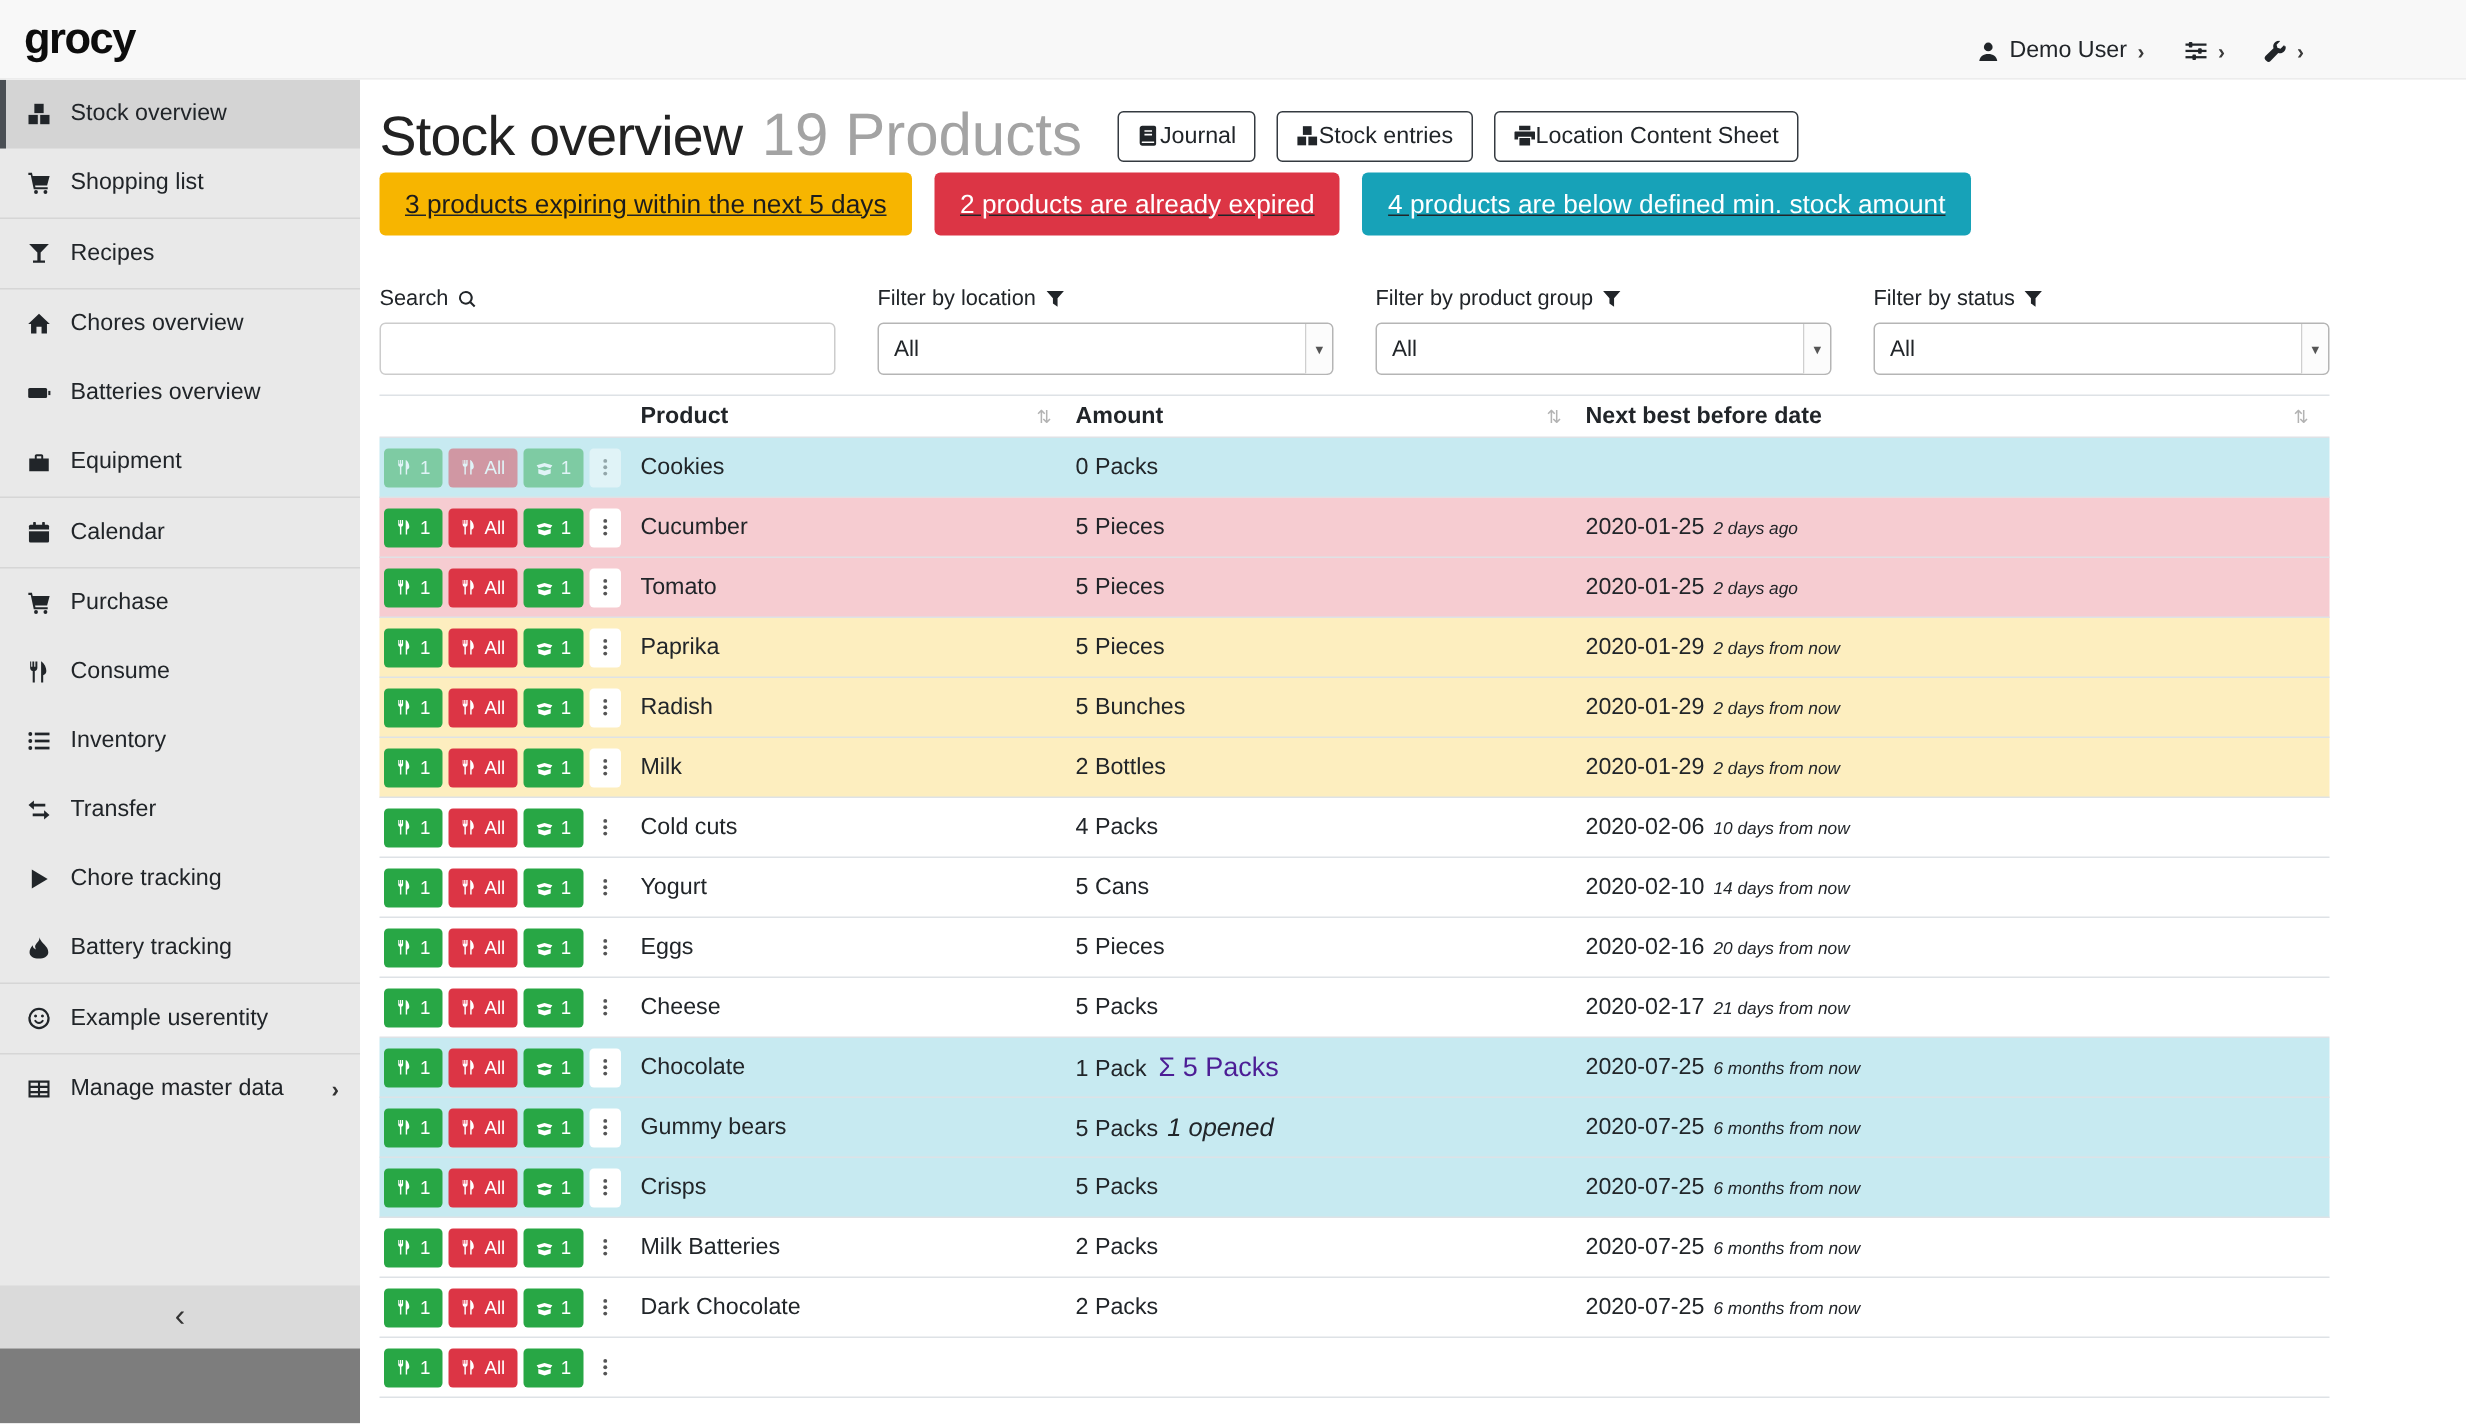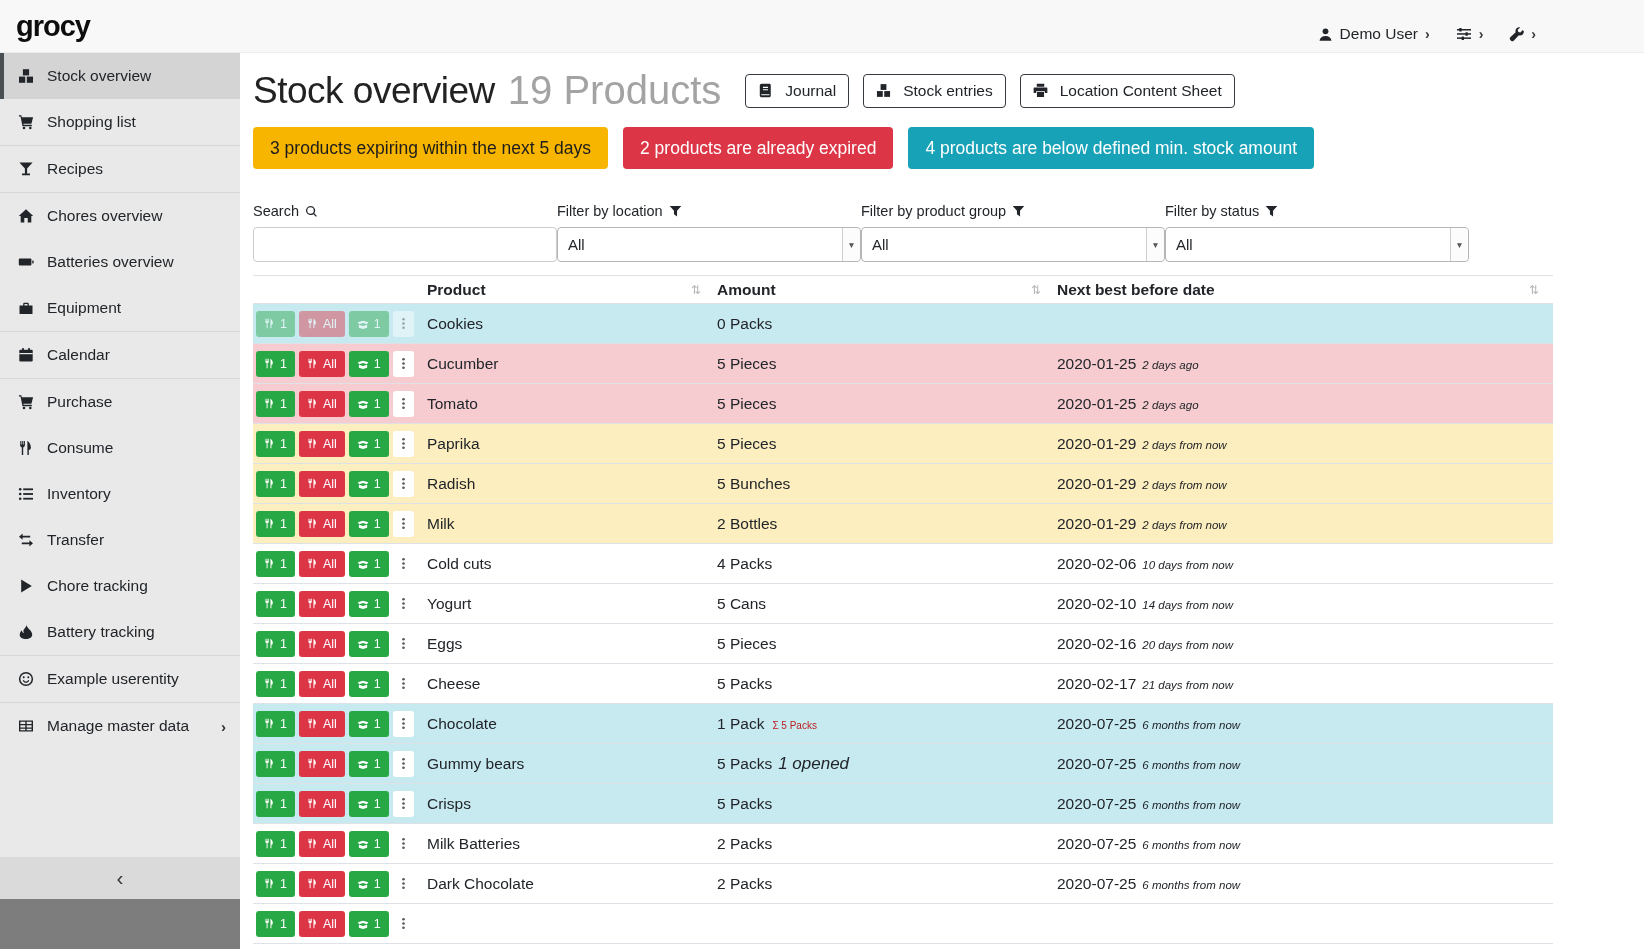--- a/index.html
+++ b/index.html
@@ -42,37 +42,37 @@
 
   
   .main { position:absolute; left:240px; top:53px; width:1404px; height:896px; background:#fff; padding:15px 0 0 13px; overflow:hidden; }
   .wrap { width:1300px; }
 
   .title-row { display:flex; align-items:center; gap:13px; }
   h1 { font-size:37px; font-weight:500; color:#222; letter-spacing:-0.5px; }
   .subtitle { font-size:40px; color:#a3a3a3; font-weight:400; }
   .title-actions { display:flex; gap:14px; margin-left:11px; }
   .btn-outline {
-    display:inline-flex; align-items:center; gap:12px; height:34px;
+    display:inline-flex; align-items:center; gap:0; height:34px;
     border:1px solid #343a40; border-radius:4px; background:#fff; color:#212529;
     font-size:15.5px; padding:0 12px; cursor:pointer; font-family:inherit;
   }
   .bicon { color:#212529; display:flex; }
 
-  .alerts { display:flex; gap:15px; margin-top:14px; }
+  .alerts { display:flex; gap:15px; margin-top:2px;text-decoration:underline; }
   .alert {
     height:42px; display:inline-flex; align-items:center; padding:0 17px;
     border-radius:4px; font-size:17.5px; font-weight:500; cursor:pointer;
   }
   .alert.warning { background:#f7b500; color:#1c1c1c; }
   .alert.danger  { background:#dc3545; color:#fff; }
   .alert.info    { background:#17a2b8; color:#fff; }
 
   
-  .filters { display:grid; grid-template-columns:repeat(4,304px); margin-top:34px; width:1300px; }
+  .filters { display:grid; grid-template-columns:repeat(4,304px); column-gap:28px; margin-top:34px; width:1300px; }
   .filter-label { display:flex; align-items:center; gap:6px; font-size:14.5px; margin-bottom:8px; color:#212529; }
   .ficon { color:#212529; display:flex; }
   .input {
     height:35px; width:100%; border:1px solid #cccccc; border-radius:4px;
     font-size:15px; padding:0 10px; font-family:inherit; color:#212529; background:#fff; outline:none;
   }
   .select {
     height:35px; width:100%; border:1px solid #b5b5b5; border-radius:4px; background:#fff;
     display:flex; align-items:center; justify-content:space-between;
     font-size:15px; padding-left:10px; cursor:pointer;
@@ -108,21 +108,21 @@
     border:none; border-radius:3px; color:#fff; font-size:12.5px; cursor:pointer; font-family:inherit;
   }
   .btn-green { background:#28a745; }
   .btn-red   { background:#dc3545; }
   .btn-dots  {
     width:21px; height:26px; background:#fff; color:#555; border:none; border-radius:3px;
     display:inline-flex; align-items:center; justify-content:center; cursor:pointer;
   }
   .row.disabled .btn-row, .row.disabled .btn-dots { opacity:.45; cursor:default; }
   .rel  { font-size:11.5px; font-style:italic; margin-left:6px; color:#212529; }
-  .total{ font-size:10px; color:#b91c1c; margin-left:8px; }
+  .total{ font-size:18px; color:#4c1d95; margin-left:8px; }
   .note { font-size:17px; font-style:italic; margin-left:6px; color:#212529; }
 </style>
 </head>
 <body>
 
 <header class="topbar">
   <div class="logo">grocy</div>
   <div class="top-right">
     <div class="top-item">
       <span class="ticon">

